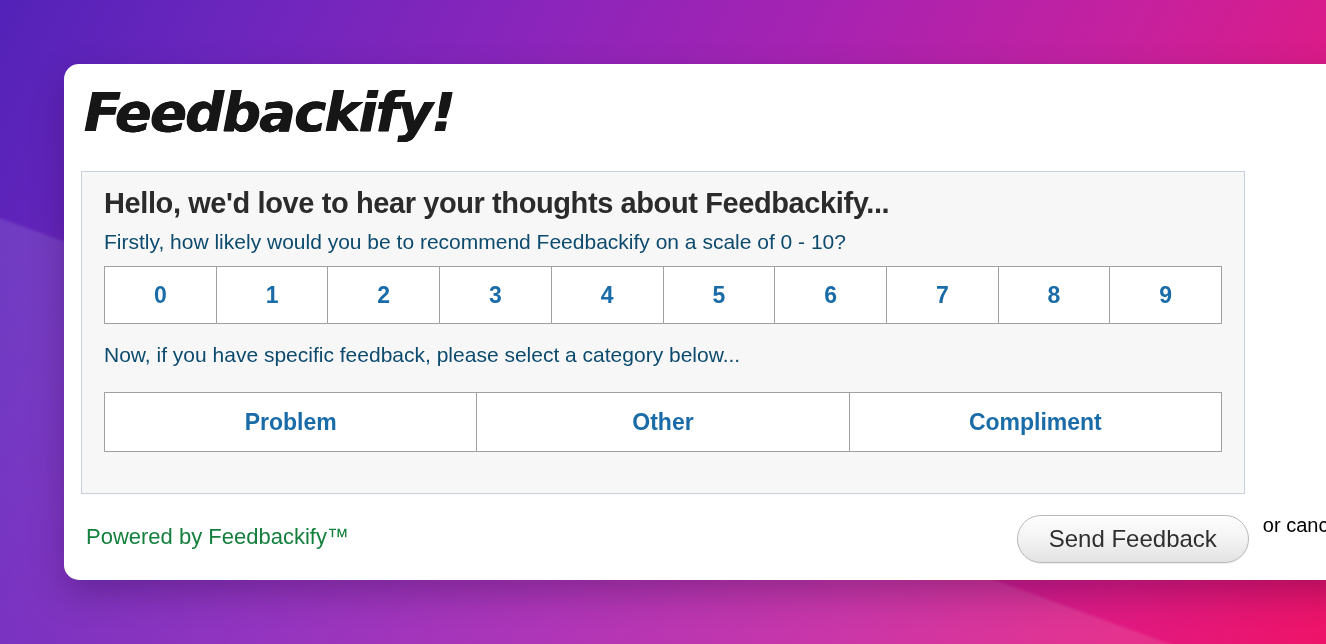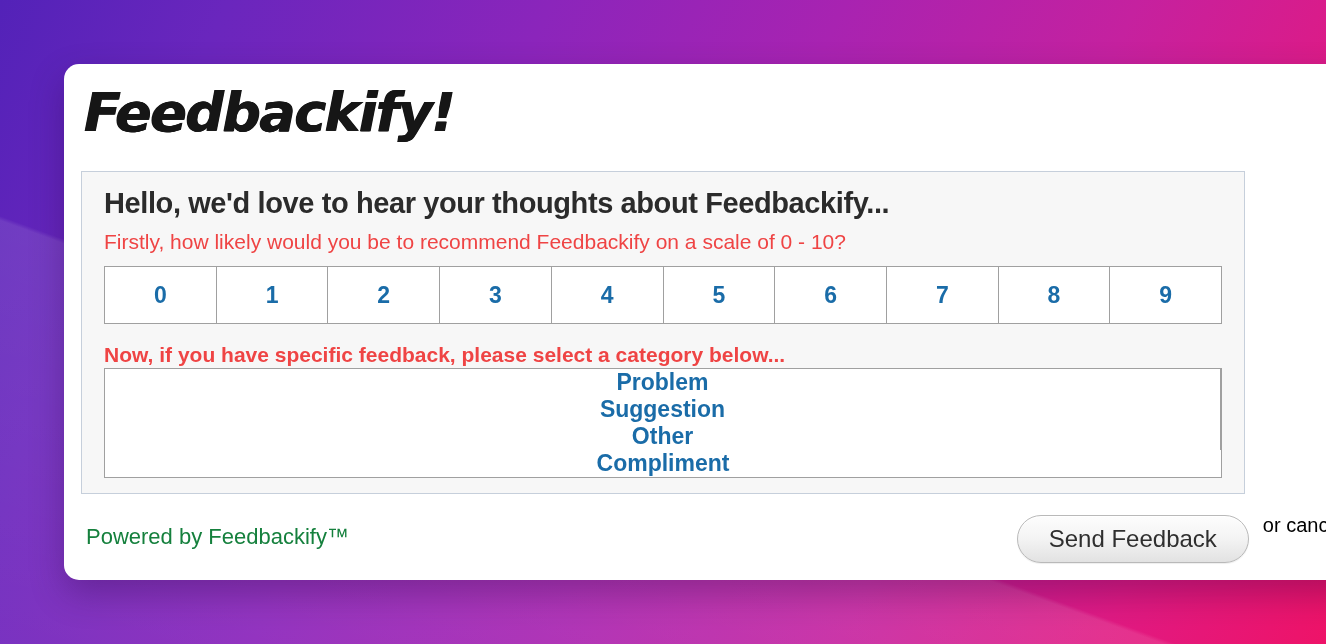--- a/index.html
+++ b/index.html
@@ -84,21 +84,21 @@
   #panel-heading {
     font-size: 29px;
     font-weight: bold;
     color: #2b2b2b;
     letter-spacing: -0.4px;
     margin: 0 0 8px 0;
     line-height: 1.2;
   }
   .panel-prompt {
     font-size: 21px;
-    color: #ef4444;
+    color: #0c4a6e;
     margin: 0;
     line-height: 1.25;
   }
 
   
   .option-row {
     display: flex;
     margin-top: 11px;
     border: 1px solid #a0a0a0;
     box-sizing: border-box;
@@ -121,21 +121,21 @@
   .option-cell:last-child { border-right: none; }
 
   #scale-row .option-cell {
     height: 56px;
     font-size: 23px;
   }
   #category-row .option-cell {
     height: 58px;
     font-size: 23px;
   }
-  #category-row { margin-top: 0; flex-direction: column; }
+  #category-row { margin-top: 24px; }
 
   
   #footer {
     position: absolute;
     left: 0;
     right: 0;
     top: 430px;
     height: 86px;
     box-sizing: border-box;
   }
@@ -200,25 +200,24 @@
       <div class="option-cell">2</div>
       <div class="option-cell">3</div>
       <div class="option-cell">4</div>
       <div class="option-cell">5</div>
       <div class="option-cell">6</div>
       <div class="option-cell">7</div>
       <div class="option-cell">8</div>
       <div class="option-cell">9</div>
     </div>
 
-    <p class="panel-prompt" style="margin-top:18px;font-weight:bold;">Now, if you have specific feedback, please select a category below...</p>
+    <p class="panel-prompt" style="margin-top:18px;">Now, if you have specific feedback, please select a category below...</p>
 
     <div class="option-row" id="category-row">
       <div class="option-cell">Problem</div>
-      <div class="option-cell">Suggestion</div>
       <div class="option-cell">Other</div>
       <div class="option-cell">Compliment</div>
     </div>
 
   </div>
 
   <div id="footer">
     <div id="powered-by">Powered by Feedbackify™</div>
     <div id="footer-actions">
       <button id="send-feedback-button">Send Feedback</button>

